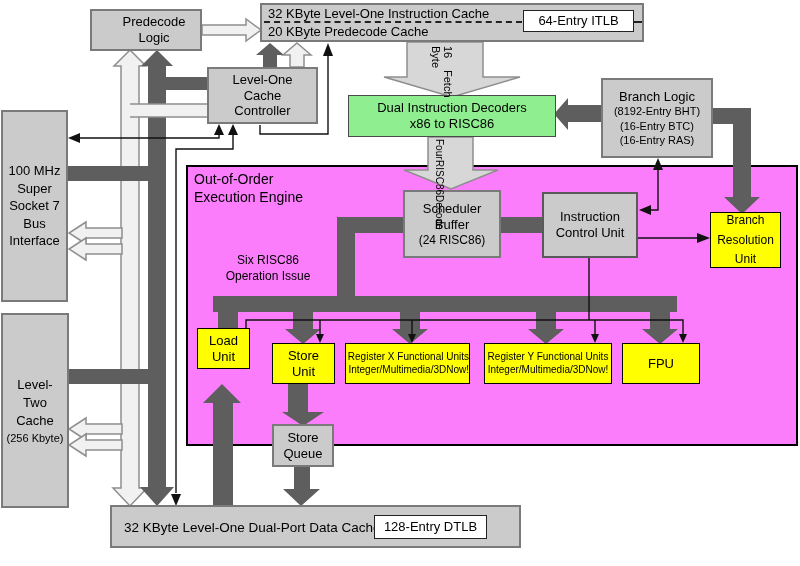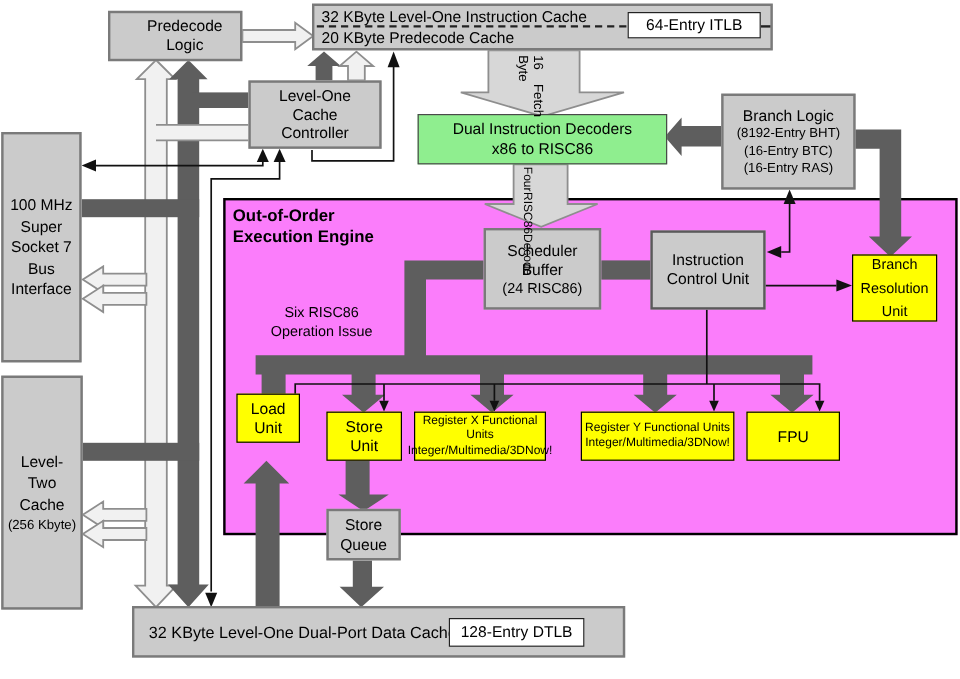--- a/index.html
+++ b/index.html
@@ -143,21 +143,21 @@
     <div>x86 to RISC86</div>
   </div>
 
   <div class="abs box" style="left:601px;top:78px;width:112px;height:80px;">
     <div>Branch Logic</div>
     <div class="sub">(8192-Entry BHT)</div>
     <div class="sub">(16-Entry BTC)</div>
     <div class="sub">(16-Entry RAS)</div>
   </div>
 
-  <div class="lbl" style="left:194px;top:170px;font-size:14px;line-height:1.3;font-weight:bold;">
+  <div class="lbl" style="left:194px;top:170px;font-size:14px;line-height:1.3;">
     <div>Out-of-Order</div>
     <div>Execution Engine</div>
   </div>
   <div class="lbl" style="left:208px;top:253px;width:120px;text-align:center;font-size:12px;line-height:1.3;">
     <div>Six RISC86</div>
     <div>Operation Issue</div>
   </div>
 
   <div class="abs box" style="left:403px;top:190px;width:98px;height:68px;">
     <div>Scheduler</div>
@@ -179,21 +179,21 @@
   <div class="abs box yellow" style="left:197px;top:328px;width:53px;height:41px;">
     <div>Load</div>
     <div>Unit</div>
   </div>
 
   <div class="abs box yellow" style="left:272px;top:343px;width:63px;height:41px;">
     <div>Store</div>
     <div>Unit</div>
   </div>
 
-  <div class="abs box yellow small" style="left:345px;top:343px;width:110px;height:41px;">
+  <div class="abs box yellow small" style="left:345px;top:343px;width:125px;height:41px;align-items:flex-end;">
     <div>Register X Functional Units</div>
     <div>Integer/Multimedia/3DNow!</div>
   </div>
 
   <div class="abs box yellow small" style="left:484px;top:343px;width:128px;height:41px;">
     <div>Register Y Functional Units</div>
     <div>Integer/Multimedia/3DNow!</div>
   </div>
 
   <div class="abs box yellow" style="left:622px;top:343px;width:78px;height:41px;">

